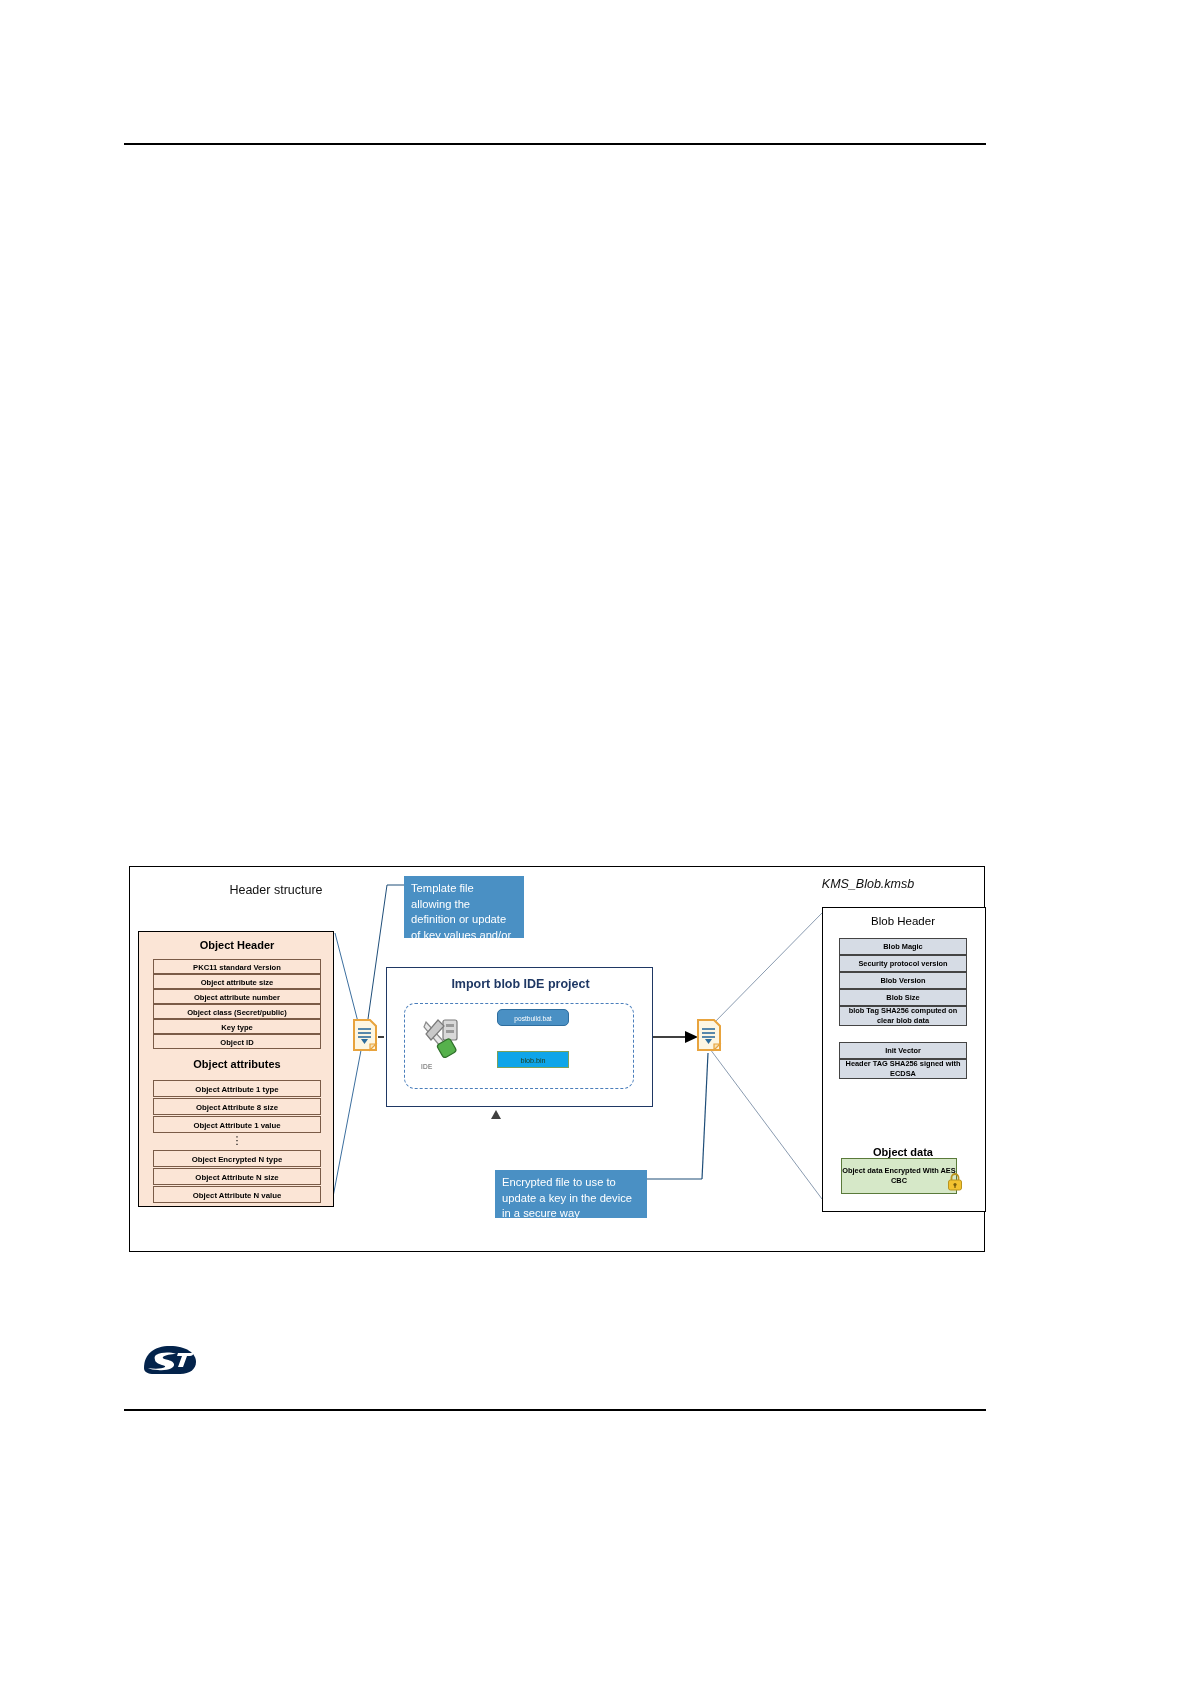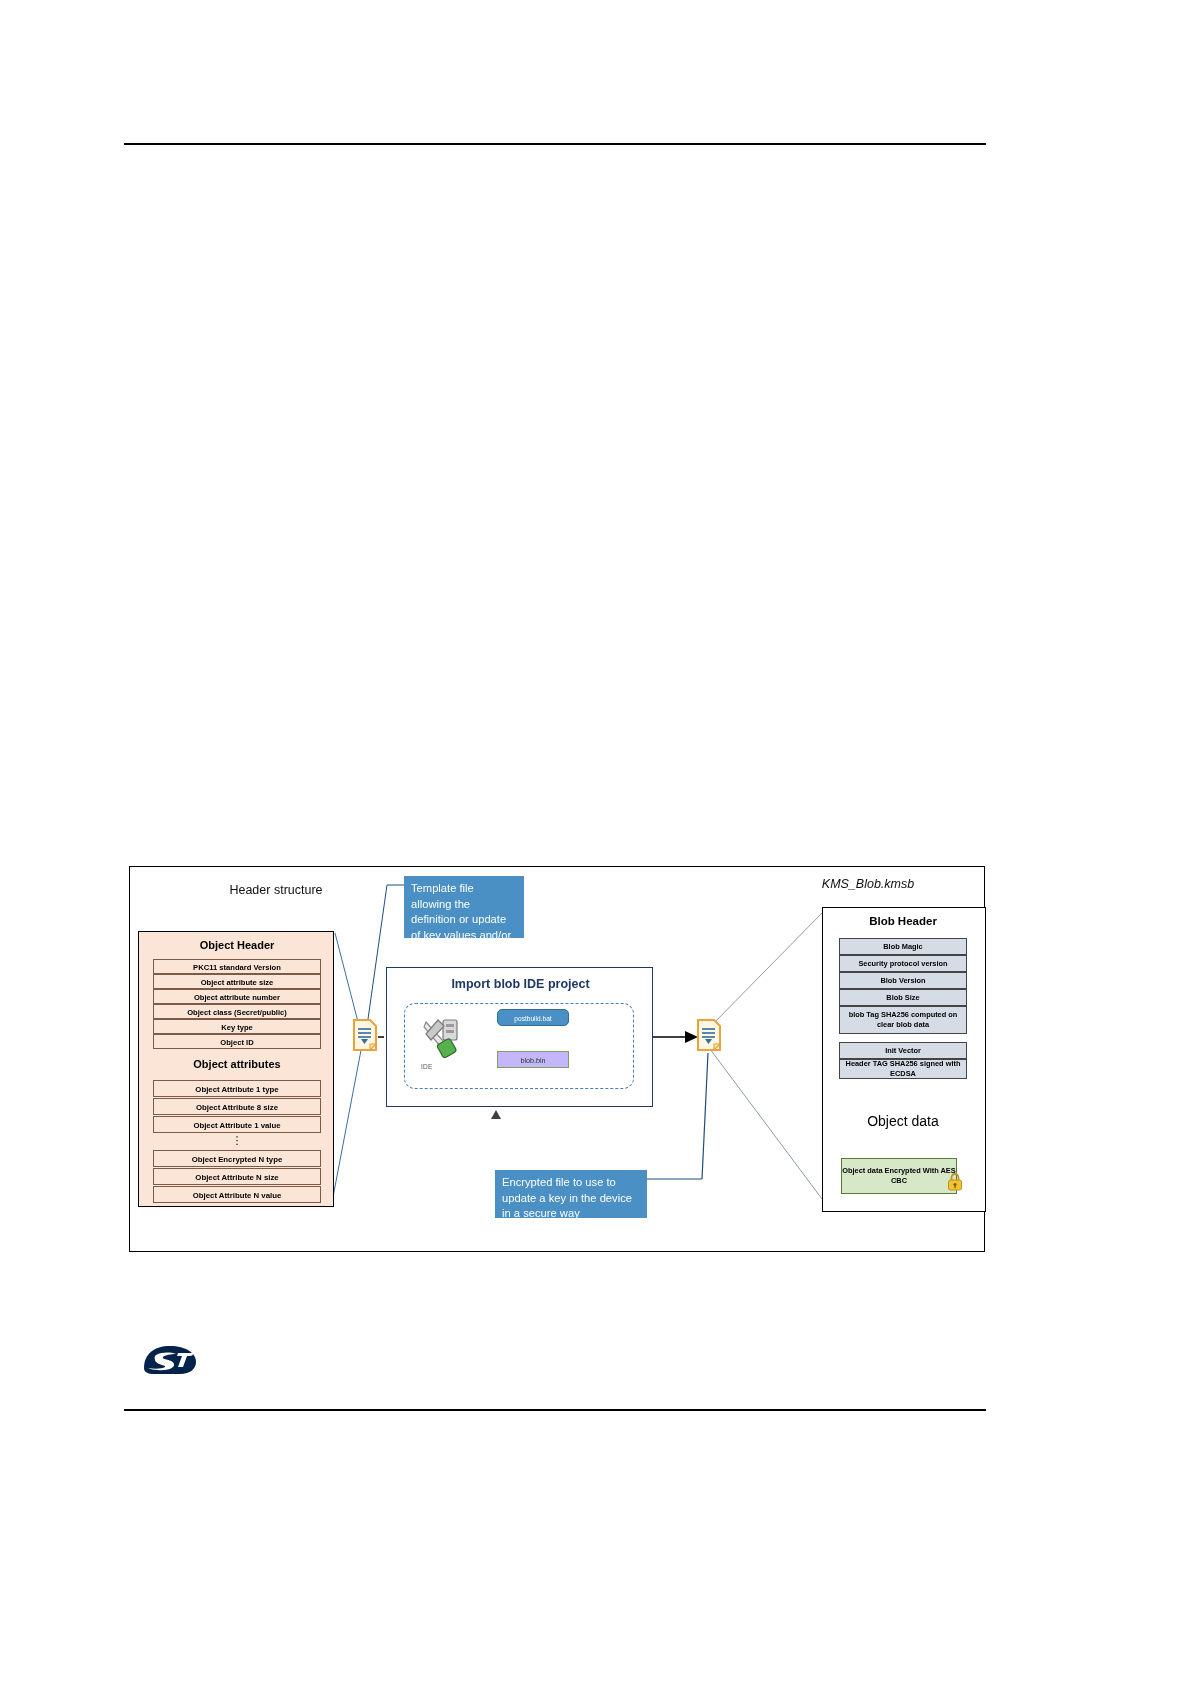--- a/index.html
+++ b/index.html
@@ -197,21 +197,21 @@
     text-align: center;
     line-height: 17px;
     box-sizing: border-box;
   }
   .blobbin-chip {
     position: absolute;
     left: 110px;
     top: 83px;
     width: 72px;
     height: 17px;
-    background: #c4b5fd;
+    background: #0ea5e9;
     border: 1px solid #7ba05b;
     color: #1e3a16;
     font-size: 7.2px;
     text-align: center;
     line-height: 17px;
     box-sizing: border-box;
   }
 
   
   .kms-filename {
@@ -234,21 +234,21 @@
     background: #ffffff;
     box-sizing: border-box;
   }
   .blob-header-label {
     position: absolute;
     left: 0;
     top: 7px;
     width: 160px;
     text-align: center;
     font-size: 11.5px;
-    font-weight: bold;
+    font-weight: normal;
     color: #000;
   }
   .brow {
     position: absolute;
     left: 16px;
     width: 128px;
     background: #d6dce5;
     border: 0.9px solid #444;
     box-sizing: border-box;
     text-align: center;
@@ -256,25 +256,25 @@
     font-weight: bold;
     color: #000;
     display: flex;
     align-items: center;
     justify-content: center;
     line-height: 10px;
   }
   .objdata-label {
     position: absolute;
     left: 0;
-    top: 205px;
+    top: 238px;
     width: 160px;
     text-align: center;
-    font-size: 14px;
-    font-weight: normal;
+    font-size: 11px;
+    font-weight: bold;
     color: #000;
   }
   .objdata-box {
     position: absolute;
     left: 18px;
     top: 250px;
     width: 116px;
     height: 36px;
     background: #d6e8c8;
     border: 1.1px solid #5a7a3a;
@@ -415,21 +415,21 @@
 
   <div class="kms-filename">KMS_Blob.kmsb</div>
 
   <div class="blob-box">
     <div class="blob-header-label">Blob Header</div>
 
     <div class="brow" style="top:30px;  height:17px;">Blob Magic</div>
     <div class="brow" style="top:47px;  height:17px;">Security protocol version</div>
     <div class="brow" style="top:64px;  height:17px;">Blob Version</div>
     <div class="brow" style="top:81px;  height:17px;">Blob Size</div>
-    <div class="brow" style="top:98px;  height:28px; padding:0 4px;">blob Tag SHA256 computed on clear blob data</div>
+    <div class="brow" style="top:98px;  height:20px; padding:0 4px;">blob Tag SHA256 computed on clear blob data</div>
     <div class="brow" style="top:134px; height:17px;">Init Vector</div>
     <div class="brow" style="top:151px; height:20px; padding:0 4px;">Header TAG SHA256 signed with ECDSA</div>
 
     <div class="objdata-label">Object data</div>
 
     <div class="objdata-box">
       <span>Object data Encrypted With AES CBC</span>
       <span class="lock-icon">
         <svg viewBox="0 0 16 19" width="16" height="19">
           <path d="M4.5 8 V5.5 a3.5 3.5 0 0 1 7 0 V8" fill="none" stroke="#b9941f" stroke-width="1.8"></path>

